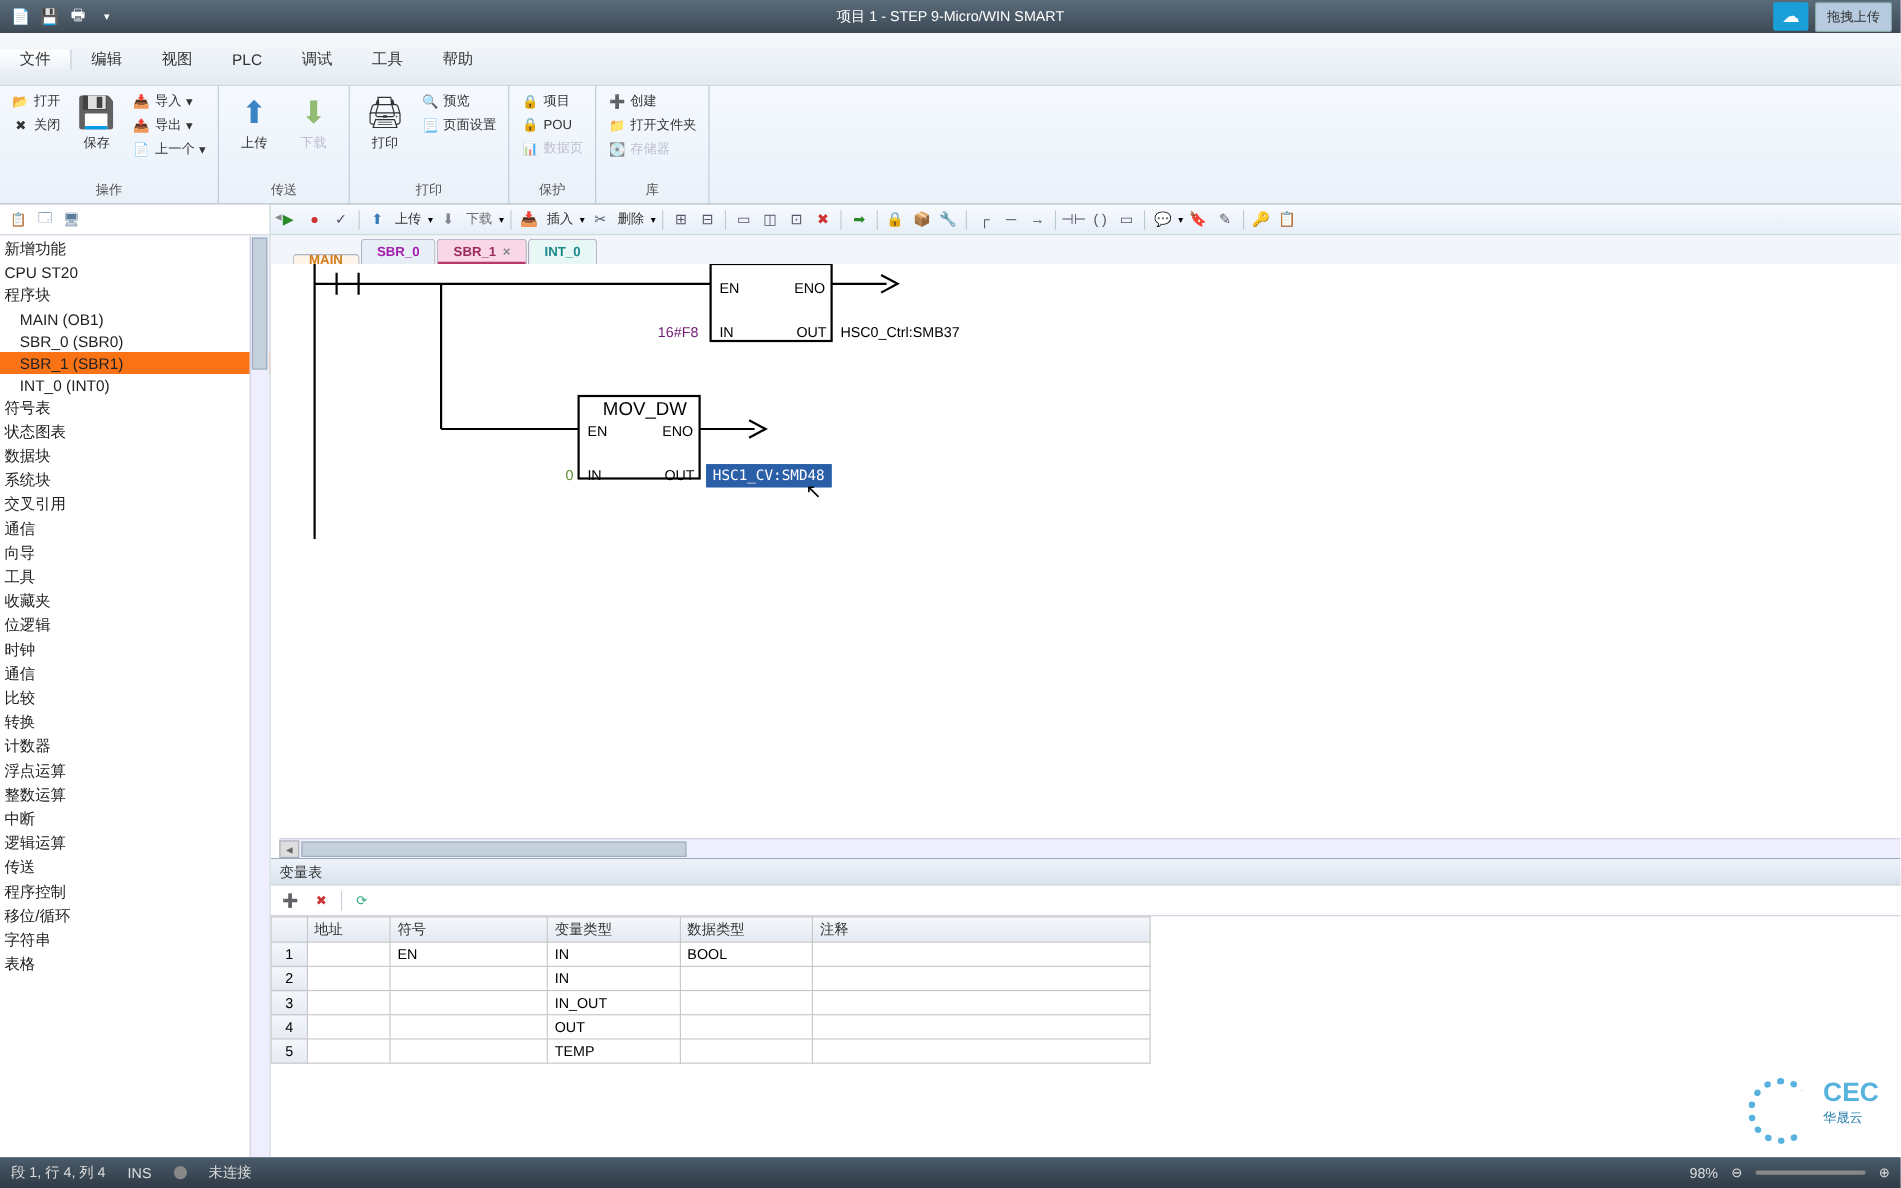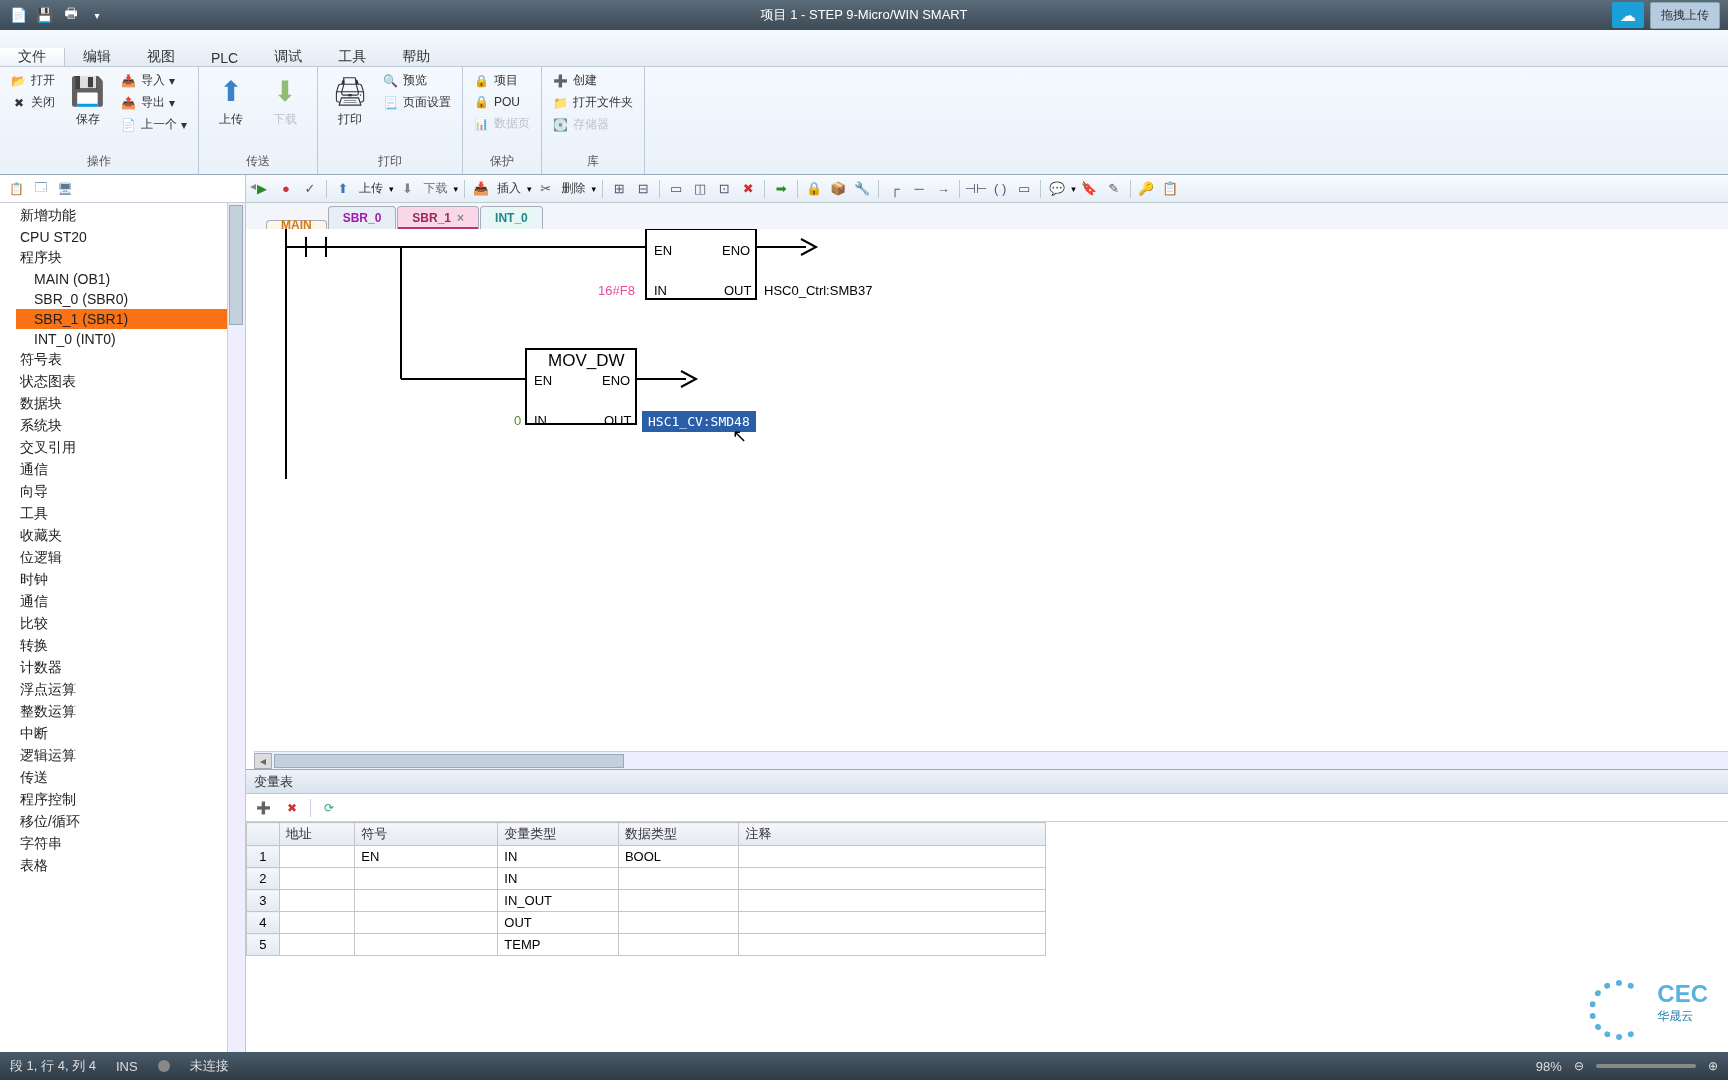--- a/index.html
+++ b/index.html
@@ -8,21 +8,21 @@
 
 .titlebar{height:30px;background:linear-gradient(#5a6b7a,#3d4a56);display:flex;align-items:center;color:#fff;position:relative}
 .titlebar .qat{display:flex;gap:4px;padding:2px 8px;align-items:center}
 .titlebar .qat-btn{width:22px;height:22px;display:flex;align-items:center;justify-content:center;font-size:14px}
 .titlebar .title-text{position:absolute;left:50%;transform:translateX(-50%);font-size:13px}
 .titlebar .right-btns{margin-left:auto;display:flex;gap:6px;padding-right:8px;align-items:center}
 .cloud-btn{background:#1a9fd8;color:#fff;width:32px;height:26px;border-radius:2px;display:flex;align-items:center;justify-content:center;font-size:16px}
 .drag-btn{background:#b6cbe0;color:#333;padding:4px 10px;border-radius:2px;border:1px solid #8aa}
 
 
-.menubar{height:37px;background:linear-gradient(#f6f9fc,#e4ecf4);display:flex;align-items:flex-end;border-bottom:1px solid #c0c9d4}
+.menubar{height:48px;background:linear-gradient(#f6f9fc,#e4ecf4);display:flex;align-items:center;border-bottom:1px solid #c0c9d4}
 .menubar .menu-item{padding:0 18px;display:flex;align-items:center;font-size:14px;color:#333}
 .menubar .menu-item.active{background:linear-gradient(#fff,#eef3f9);border-right:1px solid #c0c9d4}
 
 
 .ribbon{height:108px;background:linear-gradient(#f5f9ff,#eaf1f9);border-bottom:1px solid #9ab;display:flex}
 .ribbon-group{border-right:1px solid #bcc9d8;display:flex;flex-direction:column;padding:4px 8px 2px}
 .ribbon-group-body{flex:1;display:flex;align-items:flex-start;gap:6px}
 .ribbon-group-label{text-align:center;font-size:12px;color:#555;padding:2px 0}
 .ribbon-big-btn{display:flex;flex-direction:column;align-items:center;gap:2px;padding:2px 6px;color:#333}
 .ribbon-big-icon{width:36px;height:36px;display:flex;align-items:center;justify-content:center;font-size:28px}
@@ -31,21 +31,21 @@
 .ribbon-small-icon{width:16px;height:16px;display:inline-flex;align-items:center;justify-content:center;font-size:12px}
 .arrow-up{color:#3a84c6}
 .arrow-down{color:#6aa23a}
 .disabled{color:#aab;opacity:.7}
 
 
 .main{display:flex;height:calc(100% - 30px - 32px - 108px - 28px)}
 .left-panel{width:246px;background:#fff;border-right:1px solid #bcc;display:flex;flex-direction:column}
 .left-toolbar{height:28px;border-bottom:1px solid #ccd;display:flex;align-items:center;gap:6px;padding:0 8px}
 .left-toolbar .tb-icon{width:18px;height:18px;display:flex;align-items:center;justify-content:center;color:#5a7a9a}
-.tree{flex:1;overflow-y:auto;overflow-x:hidden;padding:2px 16px;position:relative}
+.tree{flex:1;overflow-y:auto;overflow-x:hidden;padding:2px 0;position:relative}
 .tree-scrollbar{position:absolute;right:0;top:0;width:18px;height:100%;background:#eef;border-left:1px solid #ccd}
 .tree-thumb{position:absolute;right:2px;top:2px;width:14px;height:120px;background:#c5d0dd;border:1px solid #9ab}
 .tree-item{padding:2px 4px;font-size:14px;color:#222;white-space:nowrap}
 .tree-item.indent{padding-left:18px}
 .tree-item.selected{background:#f97316}
 
 
 .editor-area{flex:1;display:flex;flex-direction:column;position:relative;overflow:hidden}
 .editor-toolbar{height:28px;background:linear-gradient(#f8fbff,#e6eef7);border-bottom:1px solid #bcc;display:flex;align-items:center;gap:4px;padding:0 6px}
 .et-btn{width:20px;height:20px;display:flex;align-items:center;justify-content:center;font-size:13px;color:#556}
@@ -361,21 +361,21 @@
         <rect x="280" y="120" width="110" height="75" fill="#fff" stroke="#000" stroke-width="2"></rect>
         <line x1="280" y1="138" x2="280" y2="138" stroke="#000"></line>
         <line x1="390" y1="150" x2="440" y2="150" stroke="#000" stroke-width="2"></line>
         <path d="M435 142 L450 150 L435 158" fill="none" stroke="#000" stroke-width="2"></path>
       </svg>
 
       <div style="position:absolute;left:408px;top:14px;font-size:13px">EN</div>
       <div style="position:absolute;left:476px;top:14px;font-size:13px">ENO</div>
       <div style="position:absolute;left:408px;top:54px;font-size:13px">IN</div>
       <div style="position:absolute;left:478px;top:54px;font-size:13px">OUT</div>
-      <div style="position:absolute;left:352px;top:54px;font-size:13px;color:#ec4899">16#F8</div>
+      <div style="position:absolute;left:352px;top:54px;font-size:13px;color:#701a75">16#F8</div>
       <div style="position:absolute;left:518px;top:54px;font-size:13px">HSC0_Ctrl:SMB37</div>
 
       <div style="position:absolute;left:302px;top:122px;font-size:17px">MOV_DW</div>
       <div style="position:absolute;left:288px;top:144px;font-size:13px">EN</div>
       <div style="position:absolute;left:356px;top:144px;font-size:13px">ENO</div>
       <div style="position:absolute;left:288px;top:184px;font-size:13px">IN</div>
       <div style="position:absolute;left:358px;top:184px;font-size:13px">OUT</div>
       <div style="position:absolute;left:268px;top:184px;font-size:13px;color:#5a8a2a">0</div>
       <div class="selected-field" style="left:396px;top:182px">HSC1_CV:SMD48</div>
       <div class="cursor-img" style="left:486px;top:196px">↖</div>

